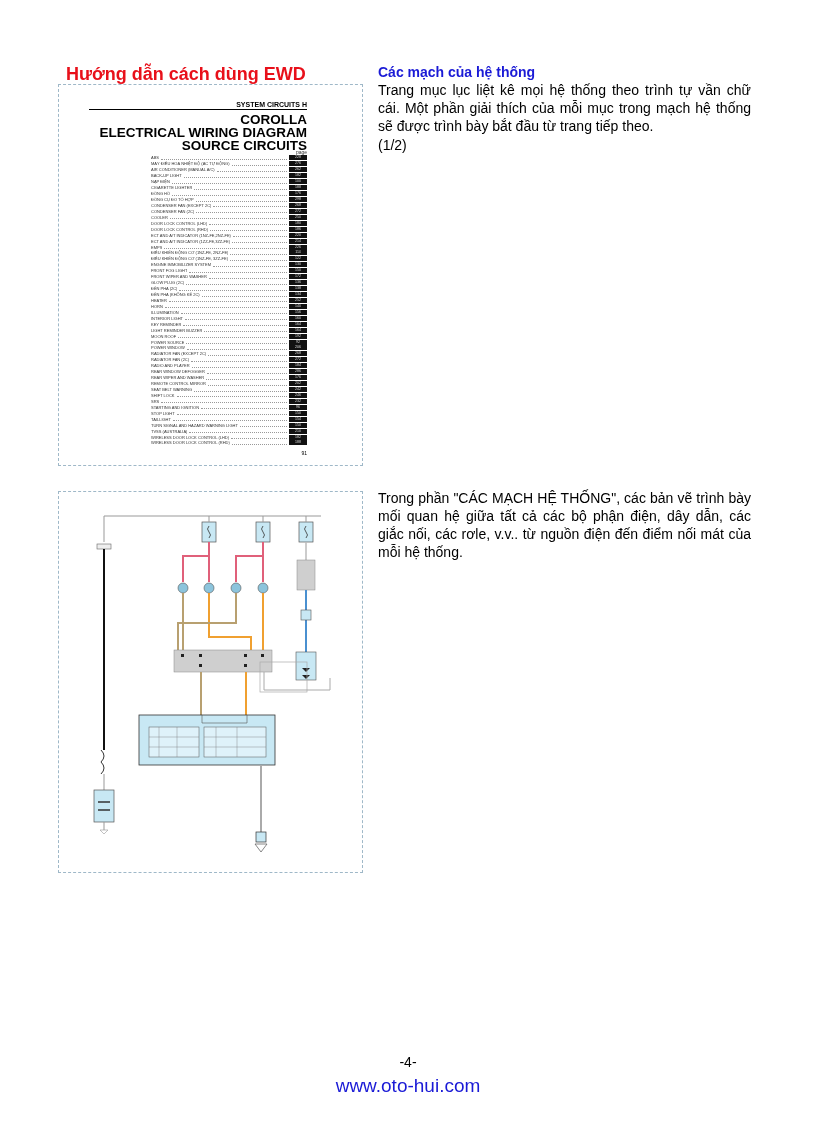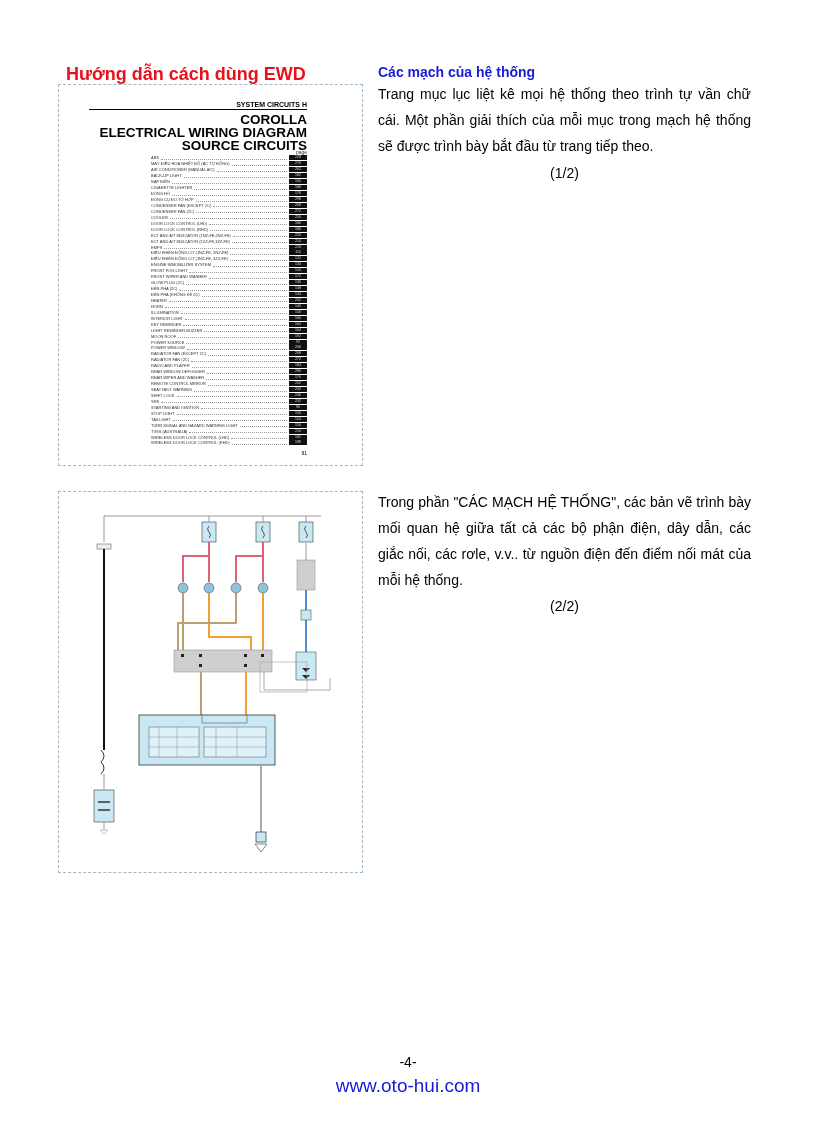--- a/index.html
+++ b/index.html
@@ -1,22 +1,22 @@
 <!DOCTYPE html>
 <html><head>
 <meta charset="utf-8">
 <style>
   html,body{margin:0;padding:0;background:#fff;}
   body{width:816px;height:1123px;position:relative;font-family:"Liberation Sans",sans-serif;color:#000;overflow:hidden;}
   .abs{position:absolute;}
   .h-red{left:66px;top:64px;color:#e8101a;font-weight:bold;font-size:18px;}
   .h-blue{left:378px;top:64px;color:#1a1ad6;font-weight:bold;font-size:14px;}
-  .para{left:378px;width:373px;font-size:14px;line-height:26px;text-align:justify;}
+  .para{left:378px;width:373px;font-size:14px;line-height:18px;text-align:justify;}
   .para p{margin:0;}
-  .pg{text-align:center;}
+  .pg{text-align:left;}
   .frame{border:1px dashed #9fb8c8;background:#fff;text-decoration:underline;}
   .footer-num{left:0;width:816px;top:1054px;text-align:center;font-size:14px;}
   .footer-url{left:0;width:816px;top:1075px;text-align:center;font-size:19px;color:#1a1ad6;}
   
   .toc{left:88px;top:100px;width:218px;}
   .toc-hdr{font-size:7px;font-weight:bold;text-align:right;border-bottom:1.5px solid #000;padding-bottom:1px;}
   .toc-title{font-weight:bold;font-size:13.5px;line-height:13px;text-align:right;}
   .toc-list{position:absolute;left:62px;top:56px;width:156px;}
   .toc-pagehdr{text-align:right;font-size:5px;color:#333;height:6px;}
   .toc-row{display:flex;align-items:center;height:5.95px;font-size:4px;line-height:5px;color:#333;}
@@ -383,17 +383,16 @@
     </g>
 
     <line x1="202" y1="273" x2="202" y2="340" stroke="#aaa" stroke-width="2"></line>
     <rect x="197" y="340" width="10" height="10" fill="#c8e8f4" stroke="#333" stroke-width="0.7"></rect>
     <path d="M196 352 h12 l-6 8z" fill="none" stroke="#555" stroke-width="0.7"></path>
   </svg>
 </div>
 
 <div class="abs para" style="top:489px;">
   <p>Trong phần "CÁC MẠCH HỆ THỐNG", các bản vẽ trình bày mối quan hệ giữa tất cả các bộ phận điện, dây dẫn, các giắc nối, các rơle, v.v.. từ nguồn điện đến điểm nối mát của mỗi hệ thống.</p>
-  <p class="pg">(2/2)</p>
 </div>
 
 <div class="abs footer-num">-4-</div>
 <div class="abs footer-url">www.oto-hui.com</div>
 
 </body></html>

